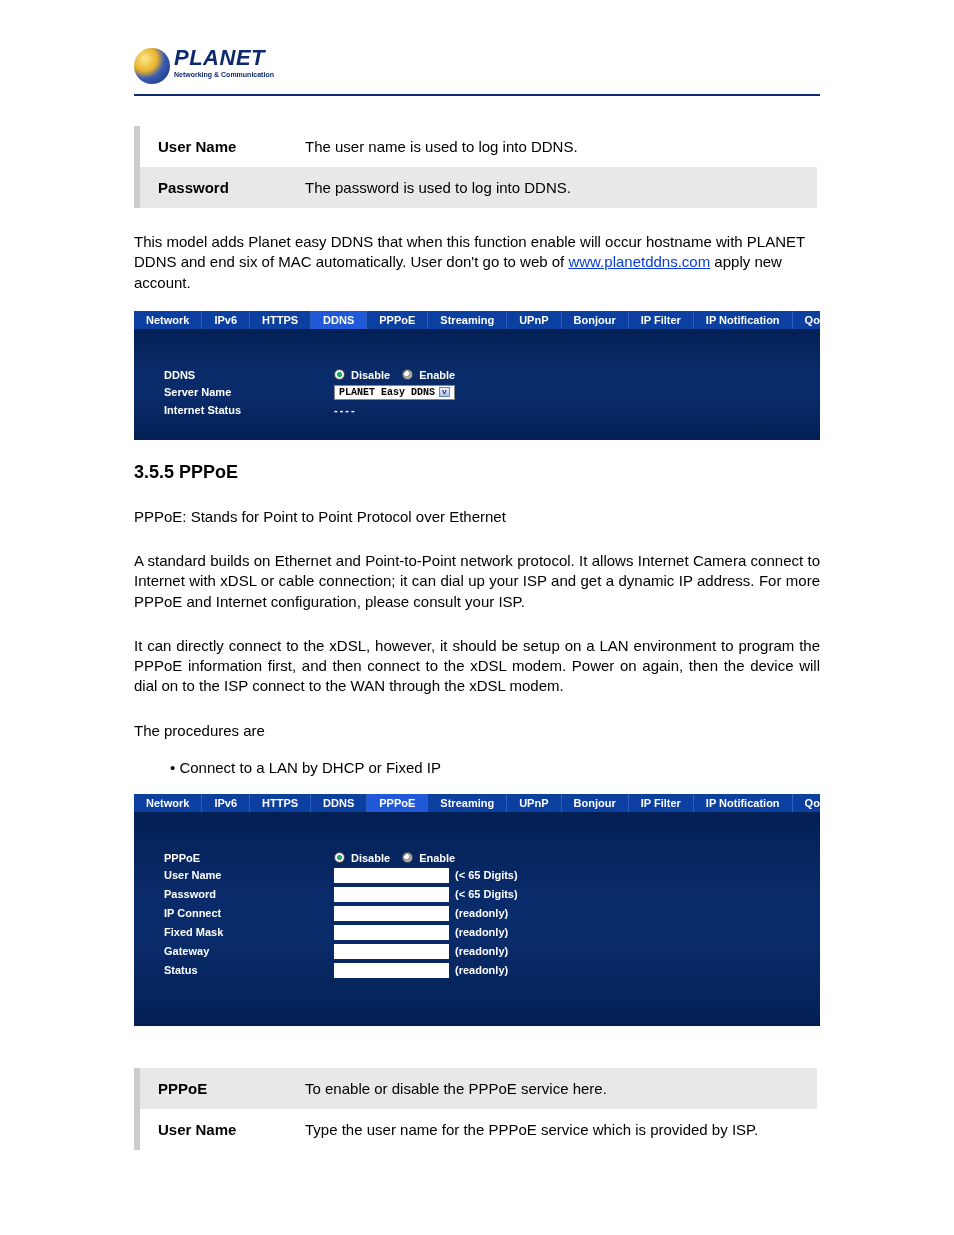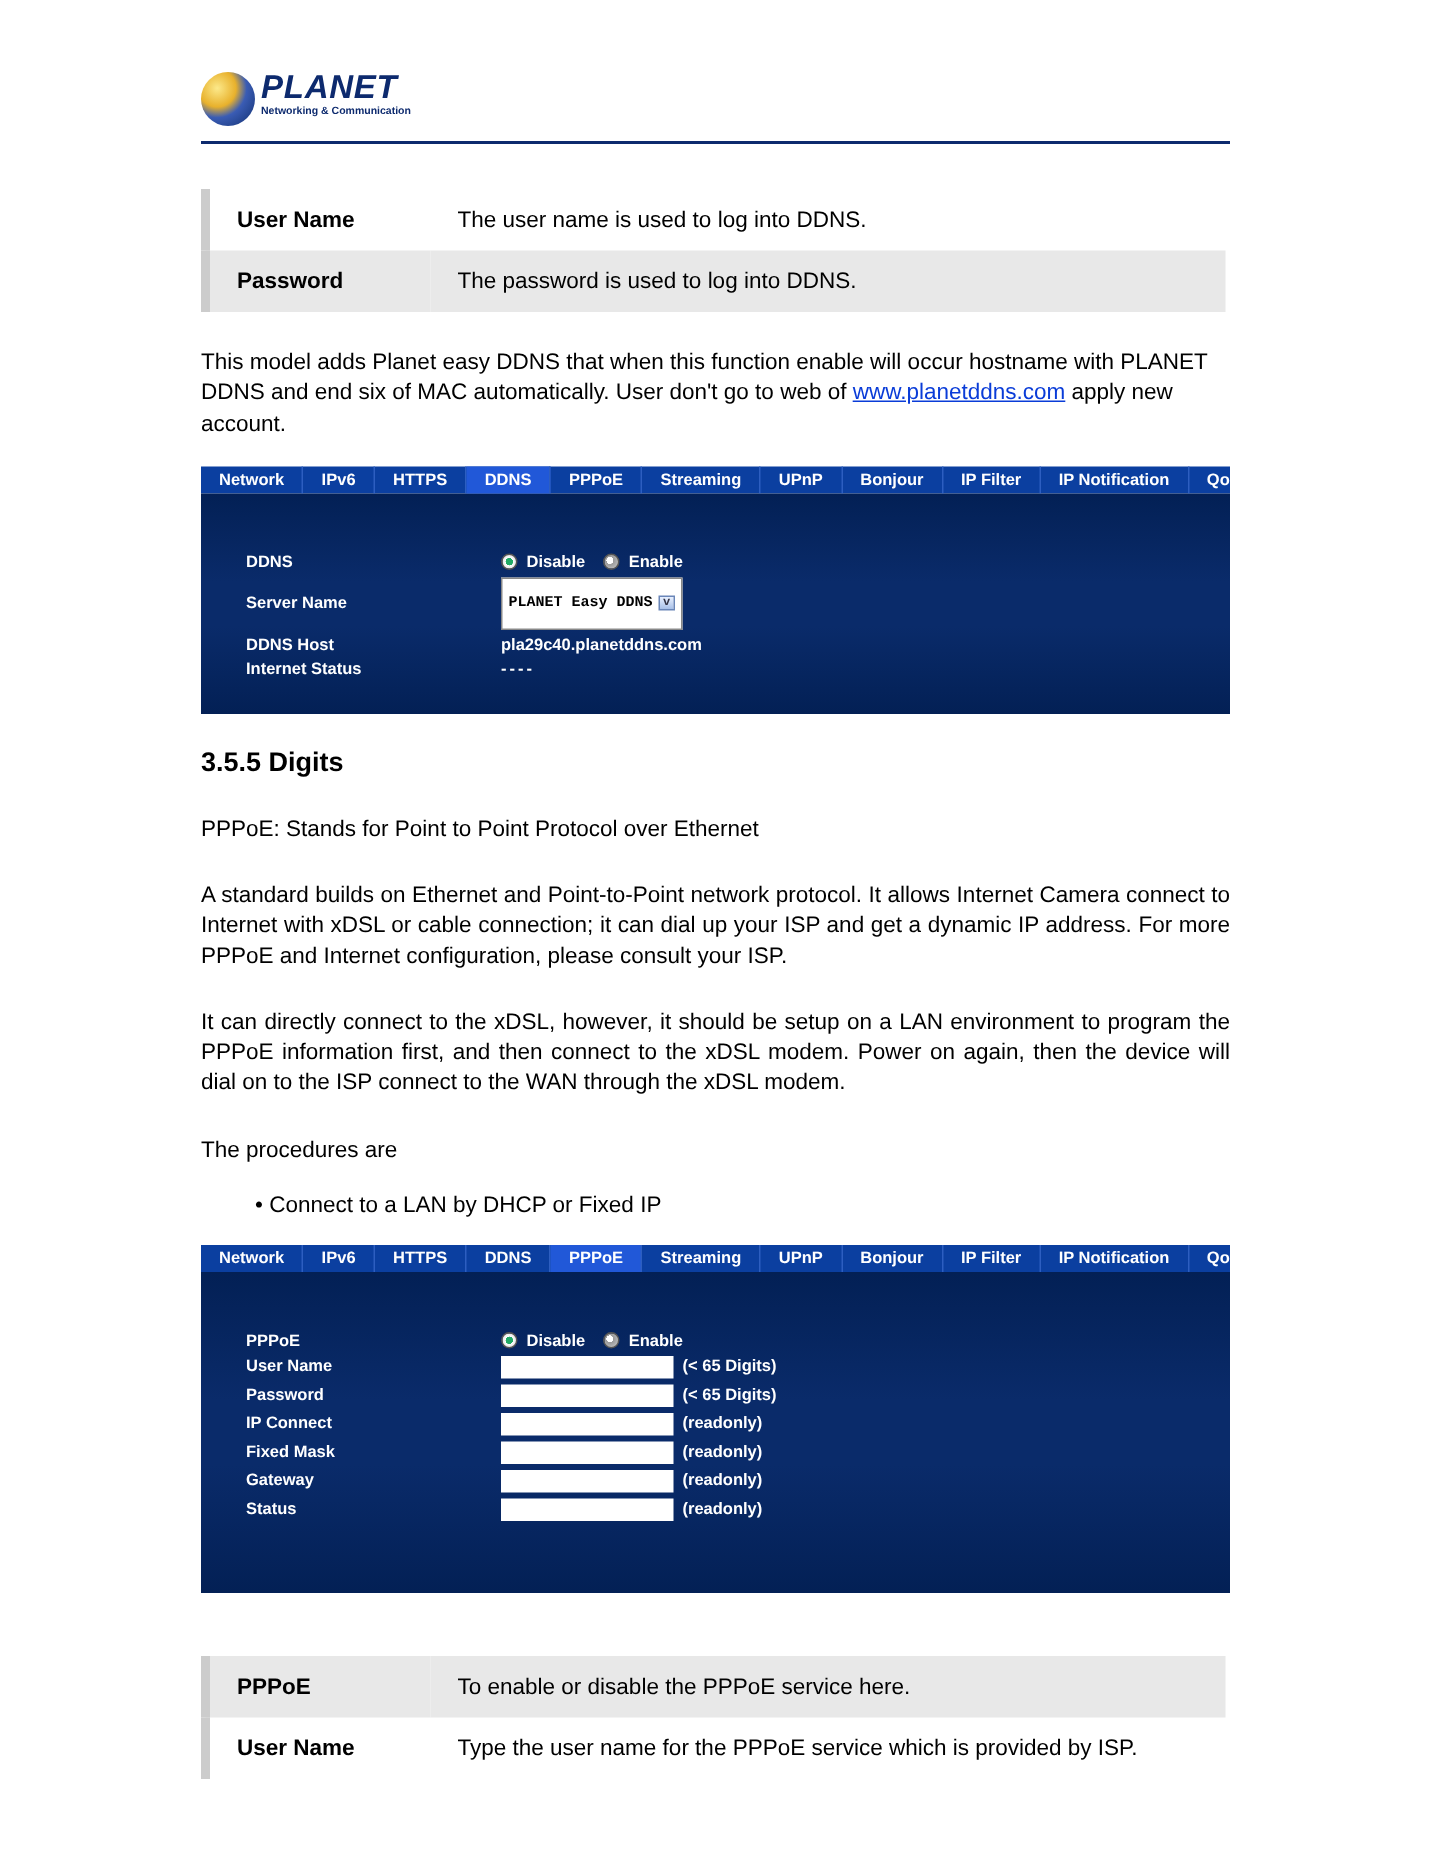--- a/index.html
+++ b/index.html
@@ -84,21 +84,21 @@
   .fake-radio {
     display: inline-block; width: 11px; height: 11px; border-radius: 50%;
     background: radial-gradient(circle at 40% 40%, #fff 30%, #999 31%, #ccc 100%);
     border: 1px solid #555;
   }
   .fake-radio.sel {
     background: radial-gradient(circle at 50% 50%, #2a6 38%, #fff 40%, #ccc 100%);
   }
   .fake-select {
     background: #fff; color: #000; font-size: 10px; font-family: "Courier New", monospace;
-    padding: 11px 4px; border: 1px solid #888; display: inline-flex; align-items: center; gap: 4px;
+    padding: 1px 4px; border: 1px solid #888; display: inline-flex; align-items: center; gap: 4px;
     font-weight: bold;
   }
   .sel-btn {
     background: linear-gradient(#e8f0ff,#a8c0e8); border: 1px solid #6a86b8;
     font-size: 8px; padding: 0 2px; line-height: 1; color: #334;
   }
   .fake-input {
     background: #fff; width: 115px; height: 15px; display: inline-block;
   }
   .hint { font-weight: bold; font-size: 11px; color: #fff; }
@@ -162,31 +162,27 @@
     <div class="form-row">
       <span class="form-label">Server Name</span>
       <span class="form-val">
         <span class="fake-select">
           <span>PLANET Easy DDNS</span>
           <span class="sel-btn">v</span>
         </span>
       </span>
     </div>
     <div class="form-row">
-      <span class="form-label">DDNS Host</span>
-      <span class="form-val">pla29c40.planetddns.com</span>
-    </div>
-    <div class="form-row">
       <span class="form-label">Internet Status</span>
       <span class="form-val dashes">----</span>
     </div>
   </div>
 </div>
 
-<h2 class="section-title">3.5.5 Digits</h2>
+<h2 class="section-title">3.5.5 PPPoE</h2>
 <p class="body-text">PPPoE: Stands for Point to Point Protocol over Ethernet</p>
 <p class="body-text justify">A standard builds on Ethernet and Point-to-Point network protocol. It allows Internet Camera connect to Internet with xDSL or cable connection; it can dial up your ISP and get a dynamic IP address. For more PPPoE and Internet configuration, please consult your ISP.</p>
 <p class="body-text justify">It can directly connect to the xDSL, however, it should be setup on a LAN environment to program the PPPoE information first, and then connect to the xDSL modem. Power on again, then the device will dial on to the ISP connect to the WAN through the xDSL modem.</p>
 <p class="body-text">The procedures are</p>
 <ul class="bullets">
   <li>Connect to a LAN by DHCP or Fixed IP</li>
 </ul>
 
 <div class="ui-panel">
   <div class="tab-row">

